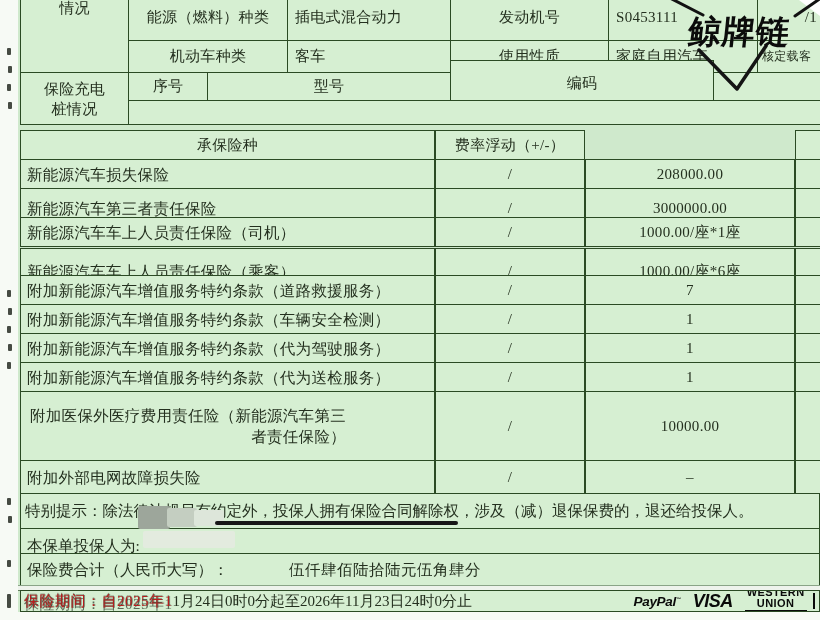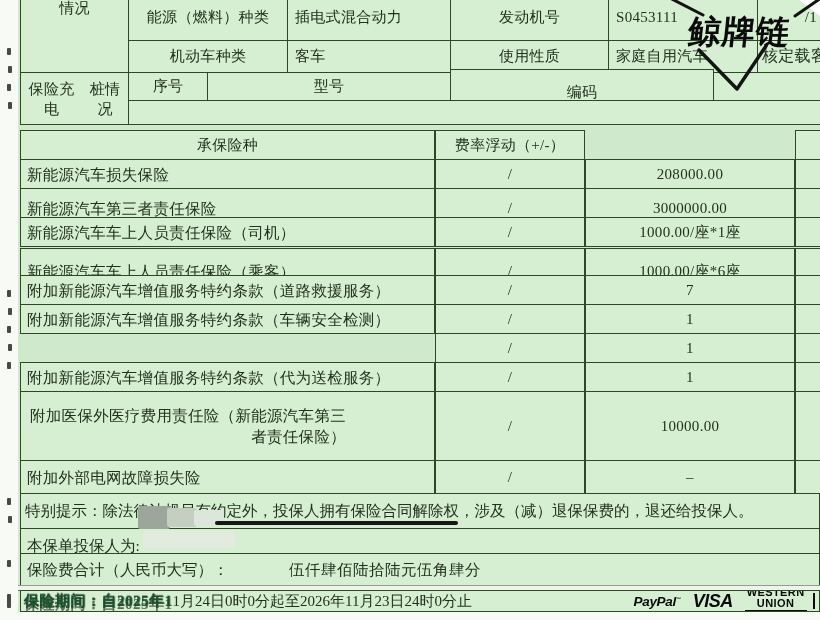--- a/index.html
+++ b/index.html
@@ -37,21 +37,21 @@
        border:1px solid var(--border);background:var(--green);
        display:flex;align-items:center;font-size:15.5px;overflow:hidden;}
   .dash{position:absolute;width:4px;height:7px;background:#464b43;border-radius:1px;}
   .redact{position:absolute;border-radius:2px;}
   .wm{
     position:absolute;left:688px;top:10px;font-family:"Liberation Sans","DejaVu Sans",sans-serif;
     font-weight:900;font-size:33px;color:#0b0b0b;letter-spacing:1px;
     transform:skewX(-6deg);white-space:nowrap;z-index:30;
   }
   .ghost{
-    font-weight:bold;color:#14532d;letter-spacing:.5px;
+    font-weight:normal;color:#b91c1c;letter-spacing:.5px;
     text-shadow:0 2.5px 0 rgba(50,61,47,.75),0 -1.5px 0 rgba(50,61,47,.45),1px 0 0 rgba(50,61,47,.5);
   }
   .logos{position:absolute;top:0;bottom:0;right:4px;display:flex;align-items:center;gap:12px;
          font-family:"Liberation Sans","DejaVu Sans",sans-serif;color:#0a0a0a;}
   .paypal{font-weight:bold;font-style:italic;font-size:13.5px;letter-spacing:-.3px;}
   .visa{font-weight:900;font-style:italic;font-size:18px;letter-spacing:-.5px;}
   .wu{display:flex;flex-direction:column;align-items:center;line-height:1;}
   .wu .wu-main{font-weight:900;font-size:11px;letter-spacing:.4px;
        border-top:2px solid #0a0a0a;border-bottom:2px solid #0a0a0a;padding:1px 2px;text-align:center;}
   .wu .wu-sub{font-size:4.5px;letter-spacing:.4px;margin-top:1px;color:#223;}
@@ -105,35 +105,35 @@
     </div>
     <div class="cell left" style="left:287px;top:40px;width:164px;height:33px;">
       <span>客车</span>
     </div>
     <div class="cell center" style="left:450px;top:40px;width:159px;height:33px;">
       <span>使用性质</span>
     </div>
     <div class="cell left" style="left:608px;top:40px;width:150px;height:33px;">
       <span>家庭自用汽车</span>
     </div>
-    <div class="cell left" style="left:757px;top:40px;width:64px;height:33px;padding-left:4px;font-size:16px;white-space:nowrap;">
+    <div class="cell left" style="left:757px;top:40px;width:64px;height:33px;padding-left:4px;font-size:12px;white-space:nowrap;">
       <span>核定载客</span>
     </div>
 
-    <div class="cell center" style="left:20px;top:72px;width:109px;height:53px;line-height:20px;text-align:center;flex-direction:row;justify-content:center;">
+    <div class="cell center" style="left:20px;top:72px;width:109px;height:53px;line-height:20px;text-align:center;flex-direction:column;justify-content:center;">
       <span>保险充电</span>
       <span>桩情况</span>
     </div>
     <div class="cell center" style="left:128px;top:72px;width:80px;height:29px;">
       <span>序号</span>
     </div>
     <div class="cell center" style="left:207px;top:72px;width:244px;height:29px;">
       <span>型号</span>
     </div>
-    <div class="cell center" style="left:450px;top:69px;width:264px;height:46px;">
+    <div class="cell center" style="left:450px;top:60px;width:264px;height:46px;">
       <span>编码</span>
     </div>
     <div class="cell" style="left:713px;top:72px;width:108px;height:29px;"></div>
     <div class="cell" style="left:128px;top:100px;width:693px;height:25px;"></div>
   </div>
 
   <div>
     <div class="row" style="top:130px;height:30px;">
       <div class="cell center" style="left:0;width:415px;">
           <span>承保险种</span>
@@ -210,20 +210,23 @@
         </div>
       <div class="cell mid c2">
           <span>/</span>
         </div>
       <div class="cell amt c3">
           <span>1</span>
         </div>
       <div class="cell c4"></div>
     </div>
     <div class="row" style="top:333px;height:30px;">
+      <div class="cell name c1">
+          <span>附加新能源汽车增值服务特约条款（代为驾驶服务）</span>
+        </div>
       <div class="cell mid c2">
           <span>/</span>
         </div>
       <div class="cell amt c3">
           <span>1</span>
         </div>
       <div class="cell c4"></div>
     </div>
     <div class="row" style="top:362px;height:30px;">
       <div class="cell name c1">

